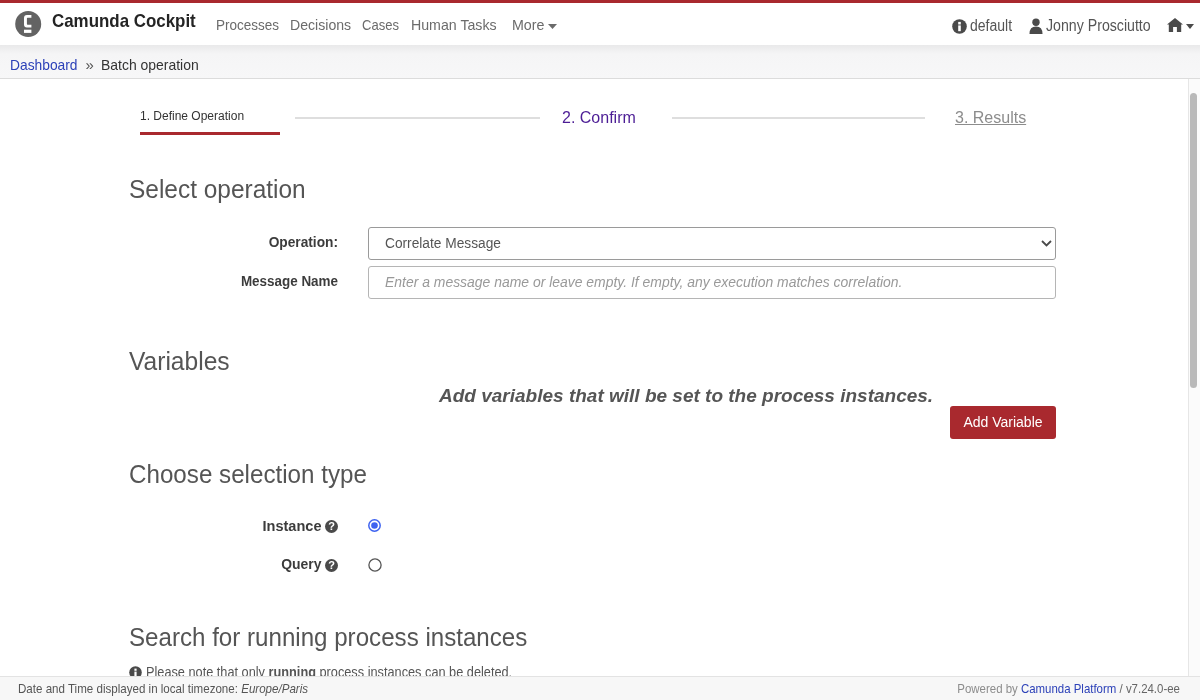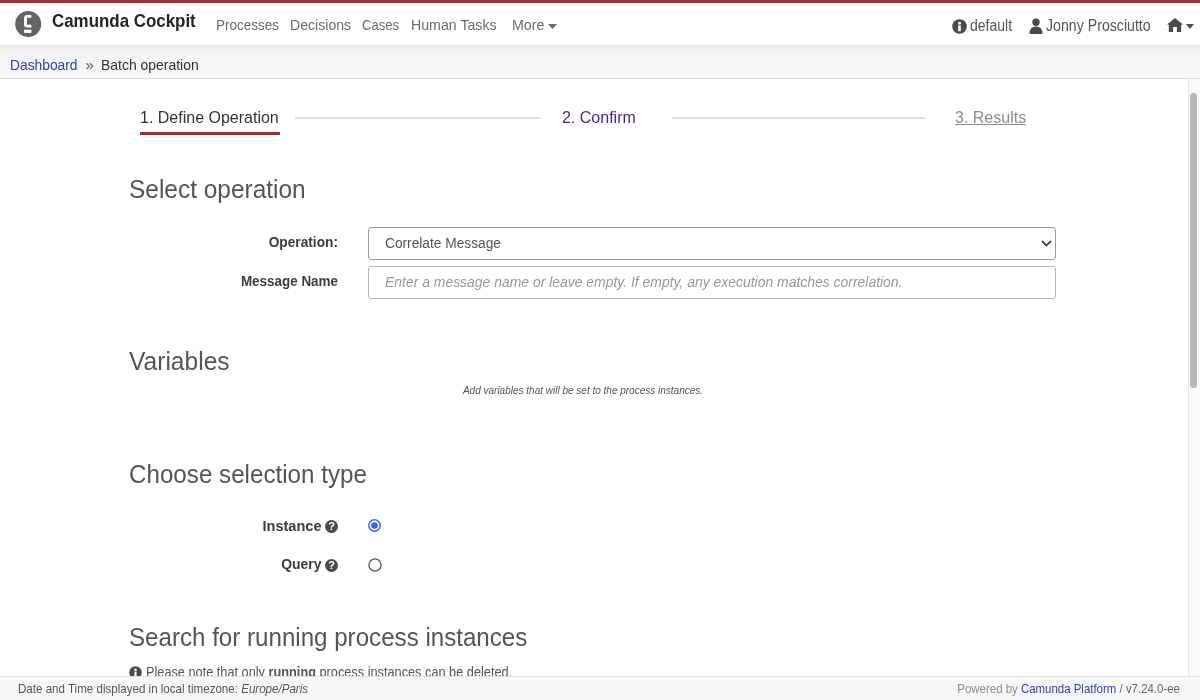--- a/index.html
+++ b/index.html
@@ -55,42 +55,43 @@
   </svg>
   <svg class="abs" style="left:1185.5px;top:23.5px;" width="8" height="5" viewBox="0 0 8 5">
       <path d="M0 0 L8 0 L4 5 Z" fill="#4a4a4a"></path>
     </svg>
 
   <div class="abs" style="left:0;top:45px;width:1200px;height:34px;background:linear-gradient(to bottom,#e9e9ea 0px,#f5f5f6 9px,#f7f7f8 100%);border-bottom:1px solid #dcdcdc;"></div>
   <div class="abs sx" style="left:10px;top:56px;font-size:15px;color:#2c41b8;transform:scaleX(0.92);">Dashboard</div>
   <div class="abs" style="left:85.5px;top:56px;font-size:15px;color:#555;">»</div>
   <div class="abs sx" style="left:101px;top:56px;font-size:15px;color:#333;transform:scaleX(0.93);">Batch operation</div>
 
-  <div class="abs" style="left:140px;top:109px;font-size:16px;color:#333;">1. Define Operation</div>
+  <div class="abs" style="left:140px;top:109px;font-size:12px;color:#333;">1. Define Operation</div>
   <div class="abs" style="left:140px;top:132px;width:140px;height:2.5px;background:#a9292e;"></div>
   <div class="abs" style="left:295px;top:117px;width:245px;height:2px;background:#dedede;"></div>
   <div class="abs" style="left:562px;top:109px;font-size:16px;color:#4c1d95;">2. Confirm</div>
   <div class="abs" style="left:672px;top:117px;width:253px;height:2px;background:#dedede;"></div>
   <div class="abs" style="left:955px;top:109px;font-size:16px;color:#8c8c8c;text-decoration:underline;">3. Results</div>
 
   <div class="abs hd sx" style="left:129px;top:174px;transform:scaleX(0.94);">Select operation</div>
 
   <div class="abs sxr" style="left:240px;top:234px;width:98px;font-size:14px;font-weight:bold;color:#3c3c3c;text-align:right;transform:scaleX(0.98);">Operation:</div>
   <div class="abs" style="left:368px;top:226.5px;width:688px;height:33px;border:1px solid #9a9a9a;border-radius:3px;background:#fff;"></div>
   <div class="abs sx" style="left:385px;top:235px;font-size:14px;color:#555;transform:scaleX(0.98);">Correlate Message</div>
   <svg class="abs" style="left:1041px;top:239.5px;" width="11" height="7" viewBox="0 0 11 7">
       <path d="M1 1 L5.5 5.5 L10 1" fill="none" stroke="#4a4a4a" stroke-width="1.8"></path>
     </svg>
 
   <div class="abs sxr" style="left:200px;top:272.5px;width:138px;font-size:14px;font-weight:bold;color:#3c3c3c;text-align:right;transform:scaleX(0.96);">Message Name</div>
   <div class="abs" style="left:368px;top:266px;width:688px;height:33px;border:1px solid #b5b5b5;border-radius:3px;background:#fff;"></div>
   <div class="abs sx" style="left:385px;top:273.5px;font-size:14px;font-style:italic;color:#999;transform:scaleX(0.995);">Enter a message name or leave empty. If empty, any execution matches correlation.</div>
 
   <div class="abs hd sx" style="left:129px;top:346px;transform:scaleX(0.945);">Variables</div>
-  <div class="abs" style="left:415px;top:384.5px;width:336px;font-size:10px;font-style:italic;color:#555;text-align:center;">Add variables that will be set to the process instances.</div>
+  <div class="abs" style="left:439px;top:384.5px;width:336px;font-size:19px;font-style:italic;color:#555;text-align:center;font-weight:bold;">Add variables that will be set to the process instances.</div>
+  <div class="abs" style="left:950px;top:406px;width:106px;height:33px;background:#a9292e;border-radius:3px;color:#fff;font-size:14px;text-align:center;line-height:33px;">Add Variable</div>
 
   <div class="abs hd sx" style="left:128.5px;top:458.5px;transform:scaleX(0.93);">Choose selection type</div>
 
   <div class="abs sxr" style="left:200px;top:517px;width:121.5px;font-size:15px;font-weight:bold;color:#3c3c3c;text-align:right;transform:scaleX(0.97);">Instance</div>
   <svg class="abs" style="left:325px;top:520px;" width="13" height="13" viewBox="0 0 13 13">
     <circle cx="6.5" cy="6.5" r="6.5" fill="#4a4a4a"></circle>
     <text x="6.5" y="10.4" font-size="11" font-weight="bold" fill="#fff" text-anchor="middle" font-family="Liberation Sans">?</text>
   </svg>
   <svg class="abs" style="left:367.5px;top:519px;" width="13" height="13" viewBox="0 0 13 13">
     <circle cx="6.5" cy="6.5" r="5.7" fill="none" stroke="#3e63f0" stroke-width="1.5"></circle>

